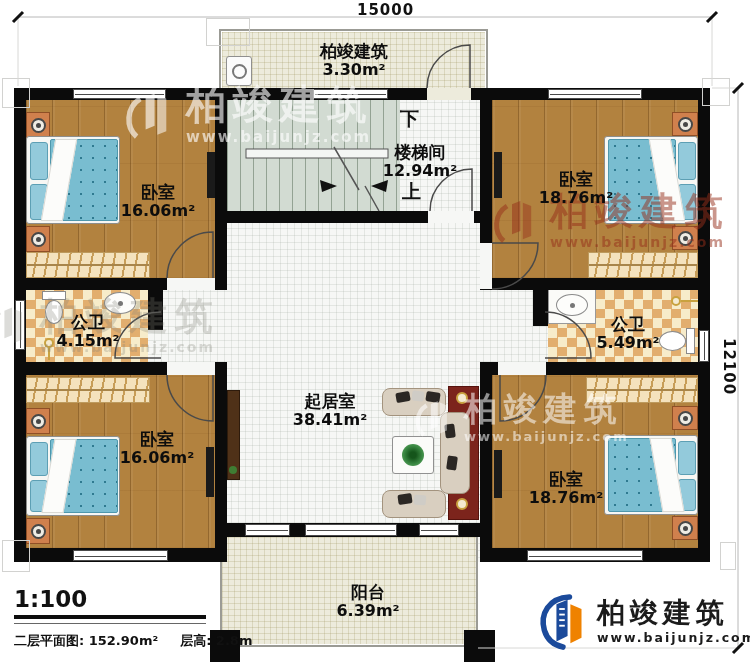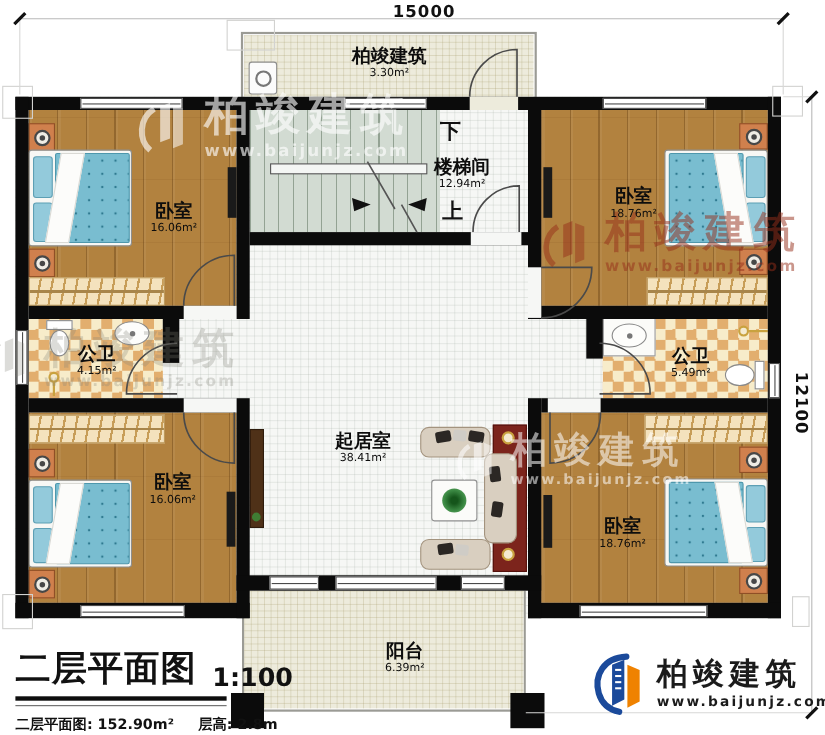--- a/index.html
+++ b/index.html
@@ -58,21 +58,21 @@
   .rug{position:absolute;background:#7c241c;border:1px solid #55120d}
   .pil{position:absolute;background:#2b2724;border-radius:2px}
   .pil.w{background:#cfccc6}
   .table{position:absolute;background:#fbfbf9;border:1px solid #919191;border-radius:3px;display:flex;align-items:center;justify-content:center}
   .plant{width:22px;height:22px;border-radius:50%;background:radial-gradient(circle,#15551b 20%,#3c8a44 60%,#6fae6f 100%)}
   .washer{position:absolute;background:#fbfbfb;border:1px solid #8f8f8f;border-radius:3px;display:flex;align-items:center;justify-content:center}
   .washer i{width:15px;height:15px;border:2px solid #777;border-radius:50%}
   .console{position:absolute;background:#4f3118;border:1px solid #2e1b0c}
   .rlabel{position:absolute;transform:translateX(-50%);text-align:center;line-height:1.12;white-space:nowrap;color:#0d0d0d}
   .rlabel .n{font-weight:bold;font-size:17px}
-  .rlabel .ar{font-weight:normal;font-size:10px}
+  .rlabel .ar{font-weight:bold;font-size:16px}
   .stair-lab{position:absolute;font-weight:bold;font-size:19px;color:#111}
   .dim{position:absolute;font-weight:bold;color:#111;font-size:15px;letter-spacing:1px}
   .dim.v{writing-mode:vertical-rl}
   .wm{position:absolute;display:flex;align-items:center;gap:8px;pointer-events:none}
   .wm .l1{font-weight:bold;letter-spacing:7px;line-height:1}
   .wm .l2{font-weight:bold;letter-spacing:2px;margin-top:4px}
   #titleblock .tt{font-size:32px;font-weight:bold;letter-spacing:1px}
   #titleblock .sc{font-size:23px;font-weight:bold}
   #titleblock .bar1{width:192px;height:4px;background:#0d0d0d;margin-top:3px}
   #titleblock .bar2{width:192px;height:1px;background:#666;margin-top:4px}
@@ -389,21 +389,20 @@
   </div>
 
   <div class="stair-lab" style="left:400px;top:106px">下</div>
   <div class="stair-lab" style="left:402px;top:179px">上</div>
 
   <div class="dim" style="left:357px;top:1px">15000</div>
   <div class="dim v" style="left:720px;top:338px">12100</div>
 
   <div id="titleblock" class="a" style="left:14px;top:586px">
     <div style="display:flex;align-items:flex-end;gap:14px">
-      <span class="tt">二层平面图</span>
       <span class="sc">1:100</span>
     </div>
     <div class="bar1"></div>
     <div class="bar2"></div>
     <div class="info">
       <span>二层平面图: 152.90m²</span>
       <span>层高: 2.8m</span>
     </div>
   </div>
 

